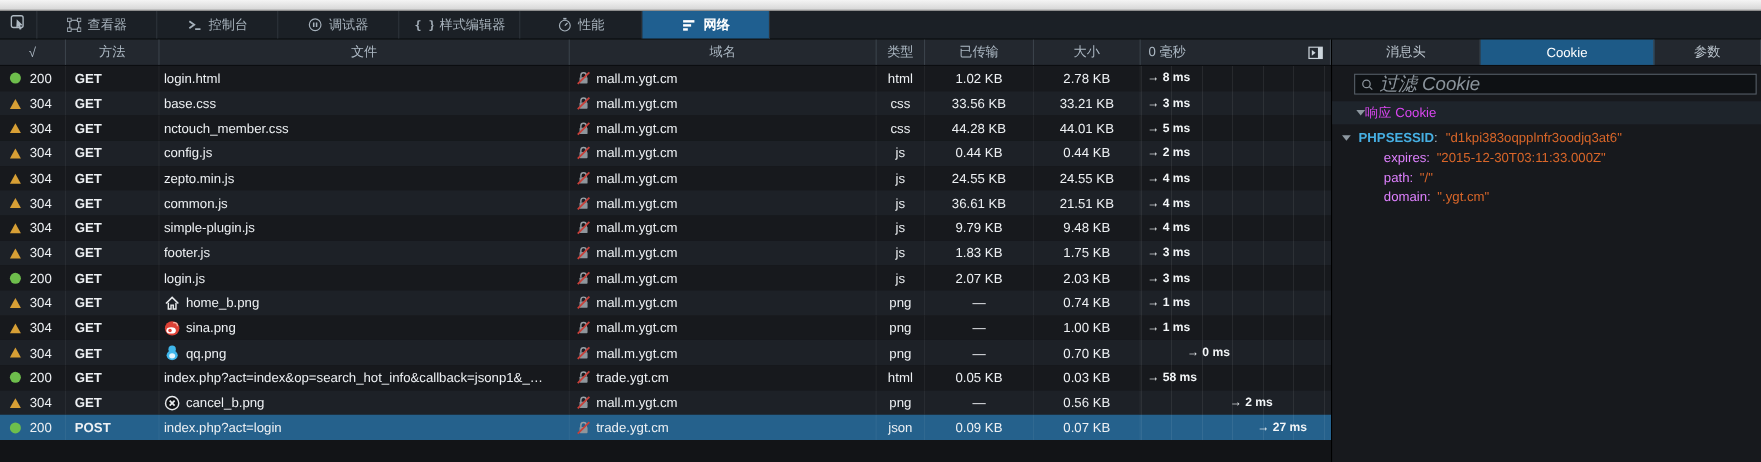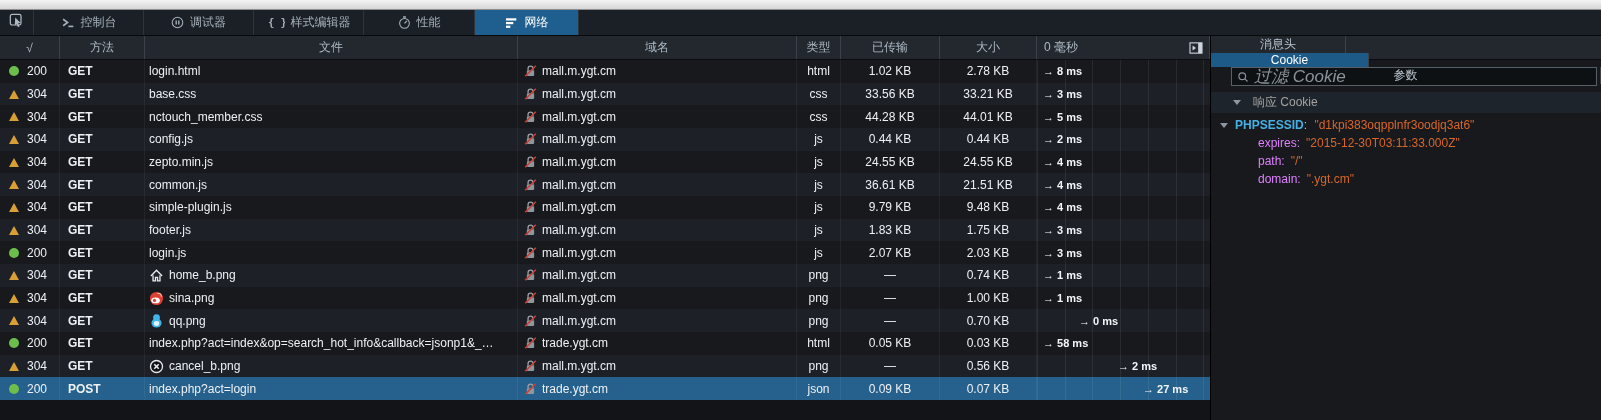--- a/index.html
+++ b/index.html
@@ -46,32 +46,32 @@
   .dot{width:10px;height:10px;border-radius:50%;background:#6ebe4c;flex:none;}
   .tri{width:0;height:0;border-left:5px solid transparent;border-right:5px solid transparent;
     border-bottom:9px solid #d79f35;flex:none;}
   .thumb{display:flex;align-items:center;flex:none;}
   .lock{display:flex;align-items:center;flex:none;}
   .timing{position:absolute;top:50%;transform:translateY(-50%);font-weight:bold;font-size:11px;color:#f3f6f8;}
   .table-bottom{position:absolute;top:400px;left:0;width:1210px;height:20px;background:#121417;}
   
   .panel{position:absolute;top:36px;left:1210px;width:391px;height:384px;background:#17191d;
     border-left:1px solid #000;box-sizing:border-box;}
-  .ptabs{height:24px;display:flex;background:#23282f;border-bottom:1px solid #0b0d10;box-sizing:border-box;color:#b9c3cc;flex-direction:column;}
+  .ptabs{height:24px;display:flex;background:#23282f;border-bottom:1px solid #0b0d10;box-sizing:border-box;color:#b9c3cc;}
   .ptab{display:flex;align-items:center;justify-content:center;height:100%;
     border-right:1px solid #3a424a;box-sizing:border-box;cursor:default;}
   .ptab.active{background:#1d5a87;color:#fff;}
   .filter-row{padding:7px 4px 2px 20px;}
   .filter-box{height:19px;border:1px solid #575f68;background:#0e1114;display:flex;align-items:center;
     gap:5px;padding:0 5px;box-sizing:border-box;color:#8b949c;}
   .filter-box input{flex:1;background:transparent;border:none;outline:none;color:#d9dfe4;
     font-size:17px;font-style:italic;font-family:inherit;padding:0;}
   .filter-box input::placeholder{color:#8b949c;font-style:italic;}
-  .section-row{margin-top:4px;height:21px;display:flex;align-items:center;gap:12px;
-    padding-left:22px;background:#1e242b;color:#a3a3a3;}
+  .section-row{margin-top:4px;height:21px;display:flex;align-items:center;gap:0;
+    padding-left:22px;background:#1e242b;color:#d946ef;}
   .exp{width:0;height:0;border-left:4px solid transparent;border-right:4px solid transparent;
     border-top:5px solid #8d97a0;flex:none;}
   .cookie-list{padding-top:3px;}
   .cline{height:18px;display:flex;align-items:center;gap:7px;padding-left:9px;}
   .cname{color:#46afe3;font-weight:bold;}
   .cname::after{content:":";color:#b3bdc6;font-weight:normal;}
   .cval{color:#d96629;}
   .attr{height:18px;display:flex;align-items:center;gap:6px;padding-left:47px;}
   .aname{color:#df80ff;}
   .aname::after{content:":";color:#df80ff;}
@@ -85,20 +85,32 @@
   <div class="toolbar">
     <div class="pick-btn">
       <span>
         <svg width="16" height="16" viewBox="0 0 18 18">
             <rect x="1.5" y="1.5" width="12" height="12" rx="2" fill="none" stroke="currentColor" stroke-width="1.4"></rect>
             <path d="M7 5 L13.2 11.2 L10.3 11.5 L12 15 L10.1 15.9 L8.5 12.3 L6.5 14.2 Z" fill="currentColor"></path>
           </svg>
       </span>
     </div>
     <div style="display:flex;">
+        <div class="tab" style="width: 109px;">
+          <span class="ticon">
+            <svg width="13" height="13" viewBox="0 0 16 16">
+              <rect x="3" y="3" width="10" height="10" fill="none" stroke="currentColor" stroke-width="1.2"></rect>
+              <rect x="0.5" y="0.5" width="4" height="4" fill="#1b2026" stroke="currentColor"></rect>
+              <rect x="11.5" y="0.5" width="4" height="4" fill="#1b2026" stroke="currentColor"></rect>
+              <rect x="0.5" y="11.5" width="4" height="4" fill="#1b2026" stroke="currentColor"></rect>
+              <rect x="11.5" y="11.5" width="4" height="4" fill="#1b2026" stroke="currentColor"></rect>
+            </svg>
+          </span>
+          <span>查看器</span>
+        </div>
         <div class="tab" style="width: 110px;">
           <span class="ticon">
             <svg width="14" height="13" viewBox="0 0 16 16">
               <path d="M2 4 L7.5 8 L2 12" fill="none" stroke="currentColor" stroke-width="2"></path>
               <line x1="8.5" y1="12.8" x2="14.5" y2="12.8" stroke="currentColor" stroke-width="2"></line>
             </svg>
           </span>
           <span>控制台</span>
         </div>
         <div class="tab" style="width: 110px;">
@@ -122,21 +134,21 @@
         <div class="tab" style="width: 111px;">
           <span class="ticon">
             <svg width="13" height="13" viewBox="0 0 16 16">
               <circle cx="8" cy="9" r="6" fill="none" stroke="currentColor" stroke-width="1.3"></circle>
               <line x1="8" y1="9" x2="11" y2="6" stroke="currentColor" stroke-width="1.5"></line>
               <line x1="6.2" y1="1.2" x2="9.8" y2="1.2" stroke="currentColor" stroke-width="1.8"></line>
             </svg>
           </span>
           <span>性能</span>
         </div>
-        <div class="tab active" style="width: 104px;">
+        <div class="tab active" style="width: 116px; font-weight: bold;">
           <span class="ticon">
             <svg width="14" height="12" viewBox="0 0 16 14">
               <rect x="1" y="1.5" width="12" height="2.6" fill="currentColor"></rect>
               <rect x="1" y="5.8" width="8.5" height="2.6" fill="currentColor"></rect>
               <rect x="1" y="10.1" width="5" height="2.6" fill="currentColor"></rect>
             </svg>
           </span>
           <span>网络</span>
         </div>
       </div>

